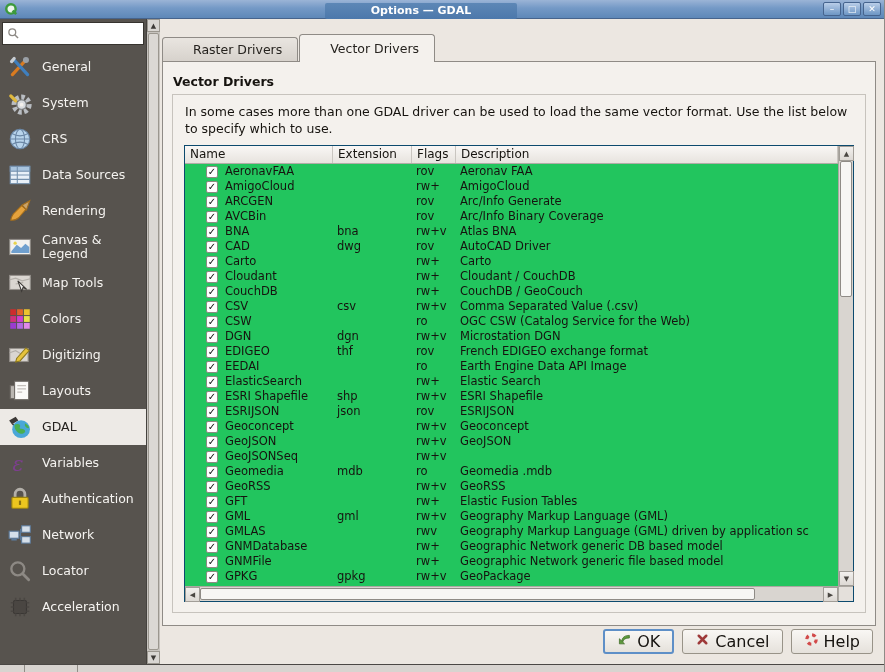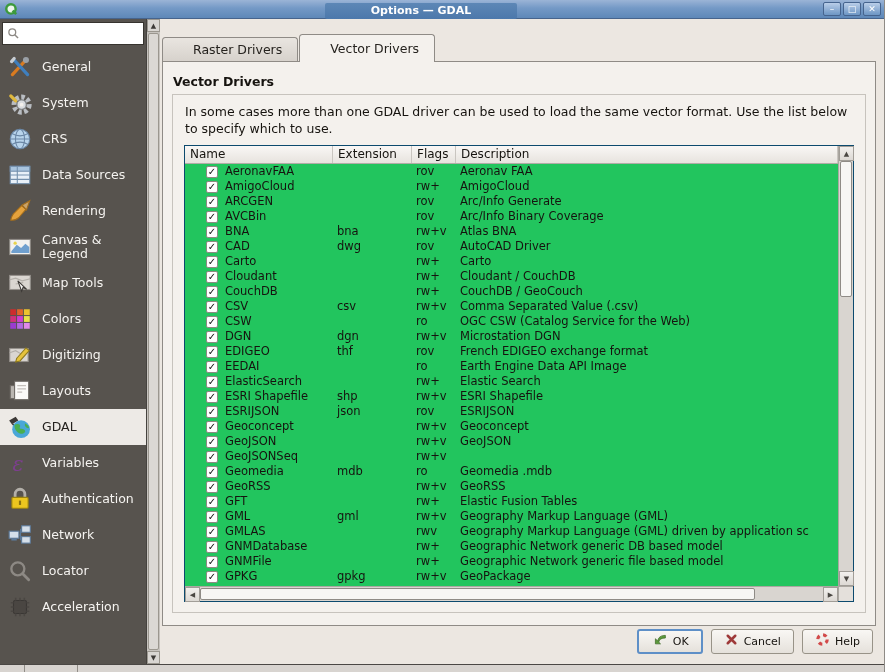--- a/index.html
+++ b/index.html
@@ -83,22 +83,22 @@
   .corner  { grid-area:2/2; background:#e4e0db; border-top:1px solid #aba7a1; border-left:1px solid #aba7a1;}
   .scroll-btn { flex:none; width:15px; height:15px; font-size:7px; color:#4a4742; text-align:center;
                 line-height:14px; background:linear-gradient(#f2f0ed,#ddd9d4); border:1px solid #a19d97; }
   .vthumb { flex:none; height:31%; margin:0 1px; background:#f7f6f4; border:1px solid #8f8b86; border-radius:2px; }
   .vtrack-rest, .htrack-rest { flex:1; }
   .hthumb { flex:none; width:85%; margin:1px 0; background:#f7f6f4; border:1px solid #8f8b86; border-radius:2px; }
 
   
   .footer { flex:none; height:38px; display:flex; justify-content:flex-end; align-items:center;
             gap:8px; padding:0 11px 8px 0; }
-  .btn { display:flex; align-items:center; justify-content:flex-end; gap:5px; min-width:66px; height:25px;
-         padding:0 12px; font-size:11px; color:#16130f; font-family:"DejaVu Sans",sans-serif;
+  .btn { display:flex; align-items:center; justify-content:center; gap:5px; min-width:66px; height:25px;
+         padding:0 12px; font-size:16px; color:#16130f; font-family:"DejaVu Sans",sans-serif;
          background:linear-gradient(#f9f7f4,#e5e1db); border:1px solid #989388; border-radius:3px; cursor:default;}
   .btn.default { border:2px solid #5e8fc7; }
   .btn svg { width:15px; height:15px; }
 
   
   .bottombar { flex:none; height:8px; background:#d8d4d0; border-top:1px solid #4b4845; position:relative; }
   .grip { position:absolute; left:24px; top:0; bottom:0; width:54px;
           border-left:1px solid #918d87; border-right:1px solid #918d87; }
 </style>
 </head>

